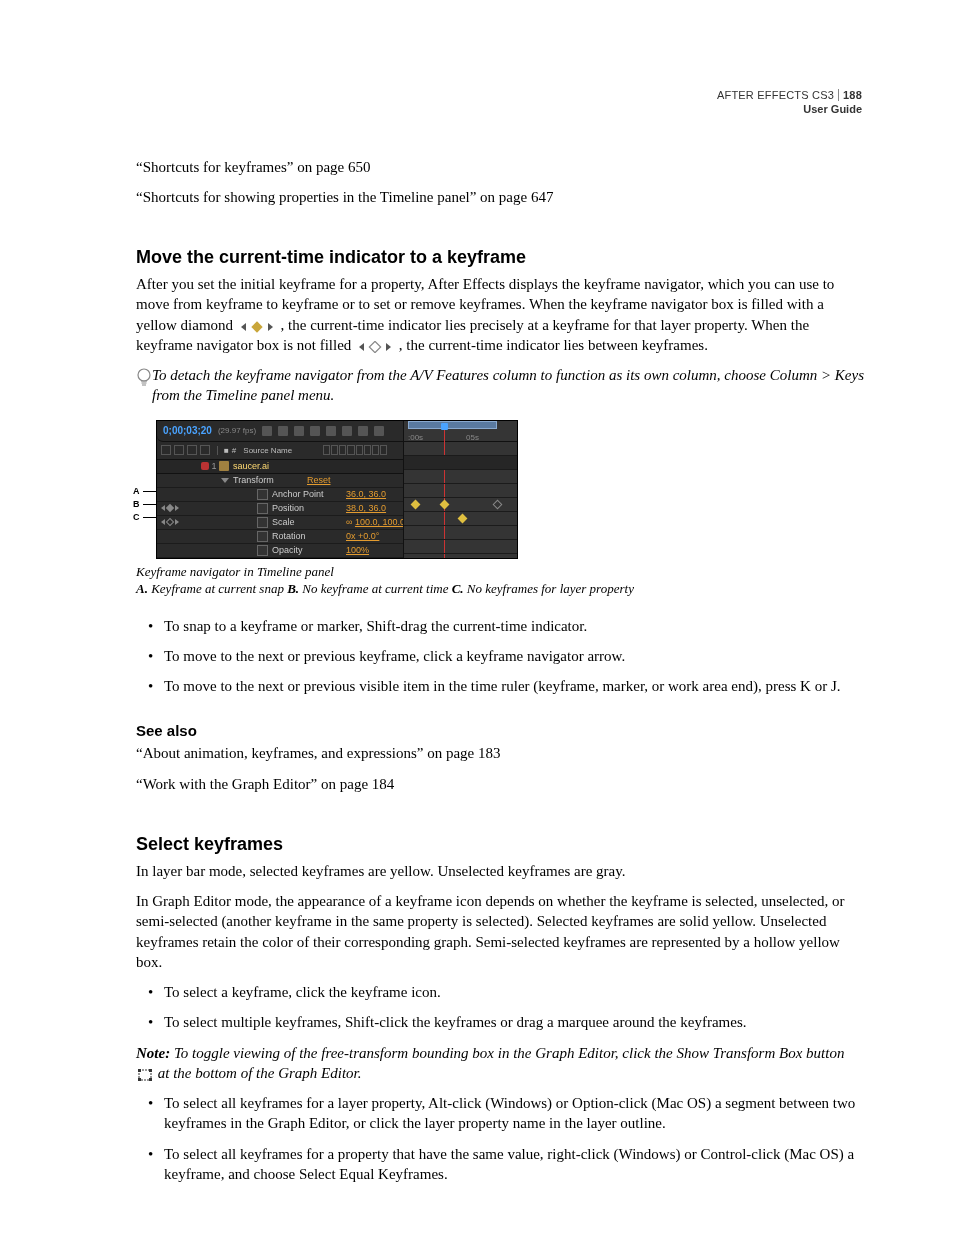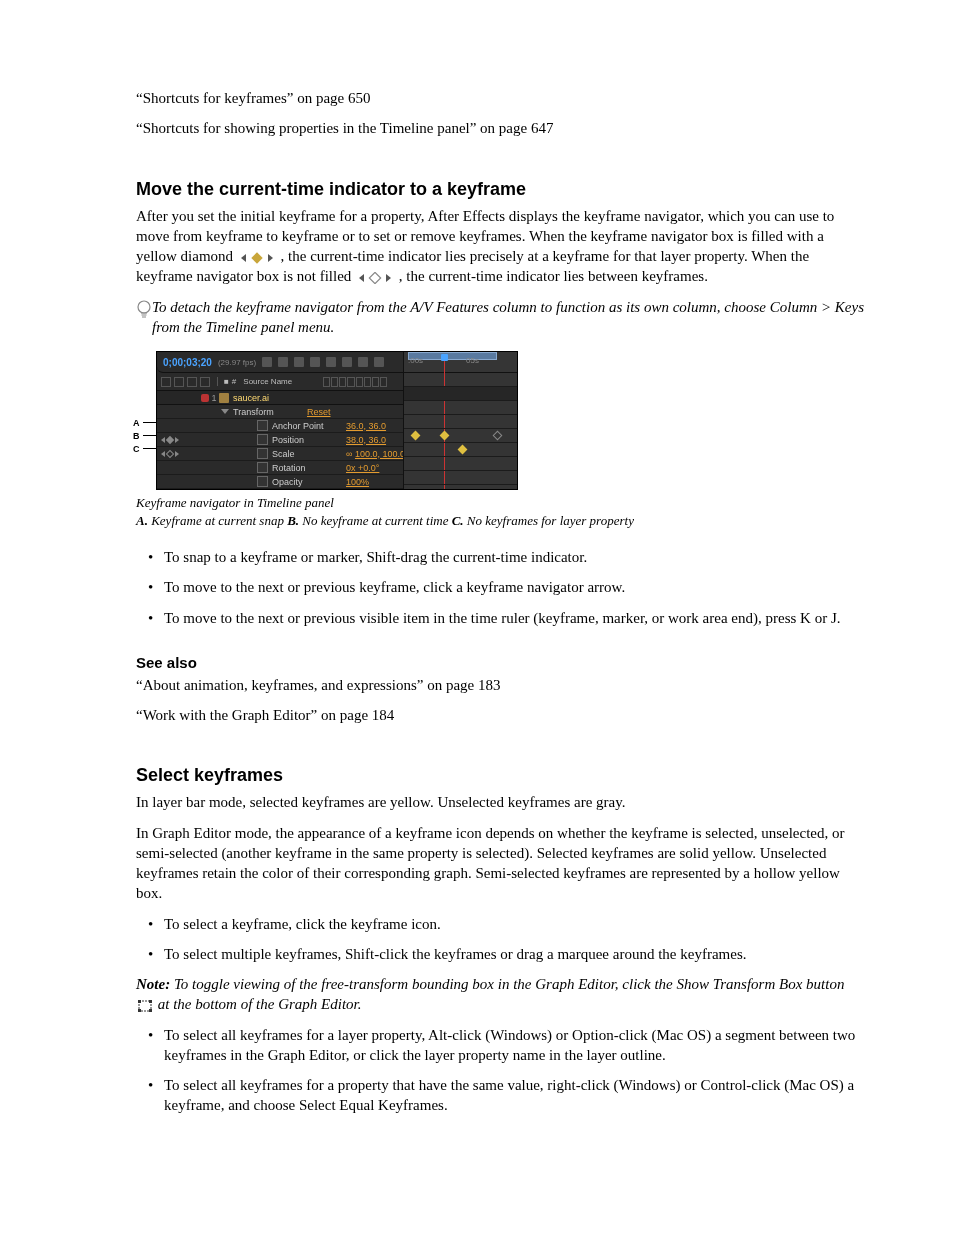--- a/index.html
+++ b/index.html
@@ -173,35 +173,39 @@
   .callouts div { height: 13px; display:flex; align-items:center;}
   .callouts .ln { width:14px;height:1px;background:#000;margin-left:3px;}
 
   .track-area {
     position:absolute;
     top:0; left: 246px; right:0; bottom:0;
     background:#343434;
     border-left:1px solid #111;
   }
   .ta-ruler { height:20px; background:#353535; border-bottom:1px solid #111; position:relative;}
-  .ta-tick-label { position:absolute; top:4px; font-size:8px; color:#888;}
+  .ta-tick-label { position:absolute; top:12px; font-size:8px; color:#888;}
   .ta-work { position:absolute; top:0; left:4px; right:20px; height:6px; background:#5a7aa0; border:1px solid #89a9cf;}
   .ta-cti { position:absolute; top:6px; bottom:0; width:1px; background:#c33; left:40px;}
   .ta-cti::before{content:"";position:absolute;top:-4px;left:-3px;width:7px;height:7px;background:#4aa3ff;border-radius:1px;}
   .ta-key { position:absolute; width:7px;height:7px; transform:rotate(45deg); top:3px;}
   .ta-key.y { background:#e0c040;}
   .ta-key.g { border:1px solid #888; background:none; width:5px;height:5px;}
   .ta-row { height:13px; border-bottom:1px solid #1b1b1b; position:relative;}
   .ta-row.layer { height:13px; background:#262626;}
 </style>
 </head>
 <body>
 
 <div class="page">
 
+  <div class="running-head">
+    <div class="line1"><span>AFTER EFFECTS CS3</span><span class="pnum">188</span></div>
+    <div class="line2"><span>User Guide</span></div>
+  </div>
 
   <p class="body">“Shortcuts for keyframes” on page 650</p>
   <p class="body">“Shortcuts for showing properties in the Timeline panel” on page 647</p>
 
   <h2 class="section">Move the current-time indicator to a keyframe</h2>
   <p class="body">
     <span>After you set the initial keyframe for a property, After Effects displays the keyframe navigator, which you can use to move from keyframe to keyframe or to set or remove keyframes. When the keyframe navigator box is filled with a yellow diamond </span>
     <svg class="inline-icons" width="36" height="12" viewBox="0 0 36 12">
       <polygon points="2,6 7,2 7,10" fill="#555"></polygon>
       <rect x="14" y="2" width="8" height="8" transform="rotate(45 18 6)" fill="#c9a63a"></rect>

